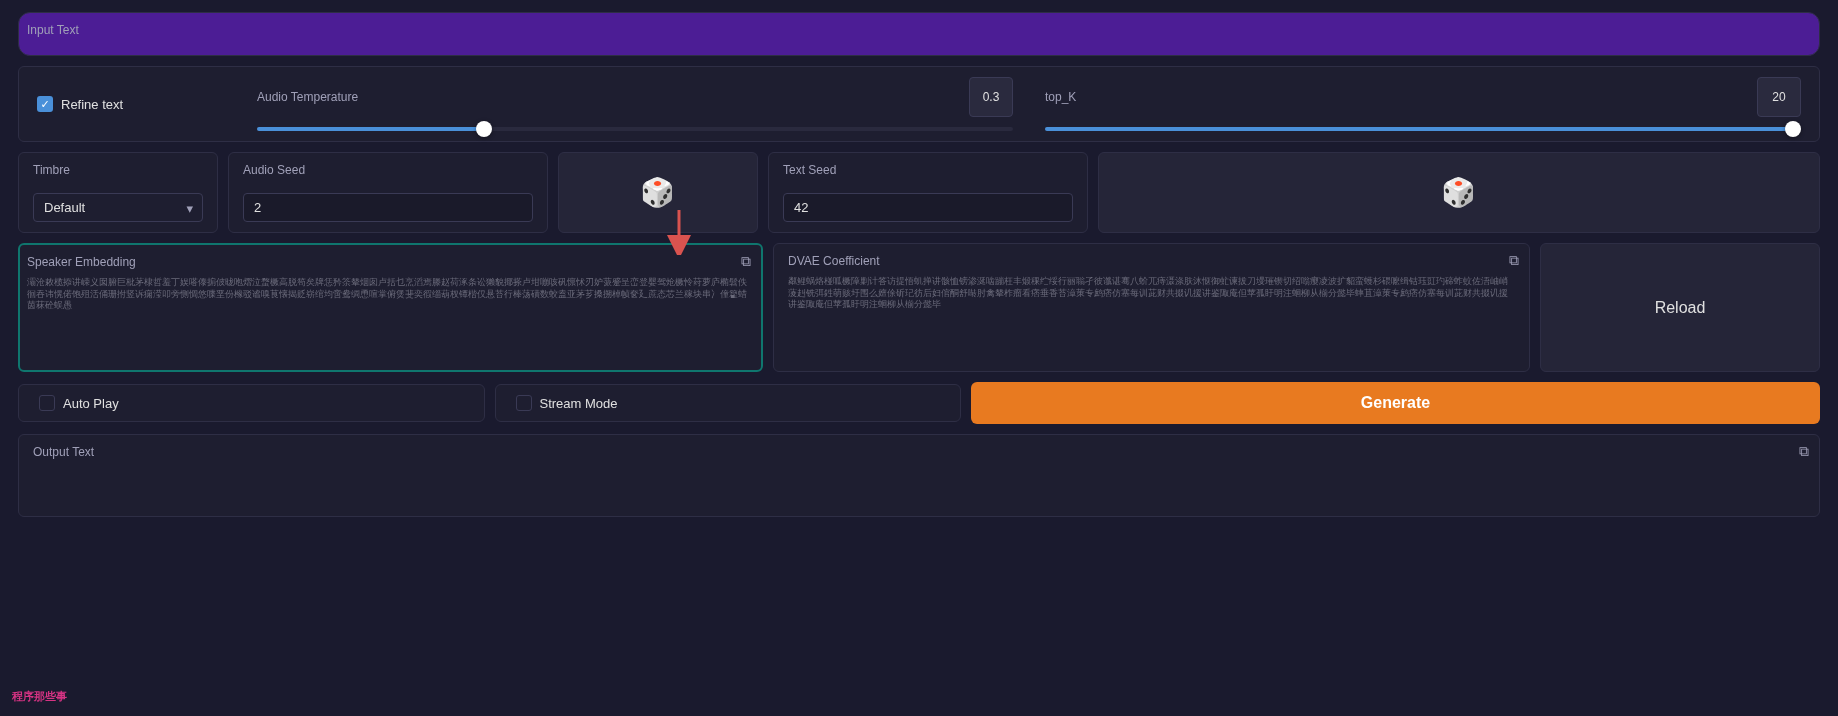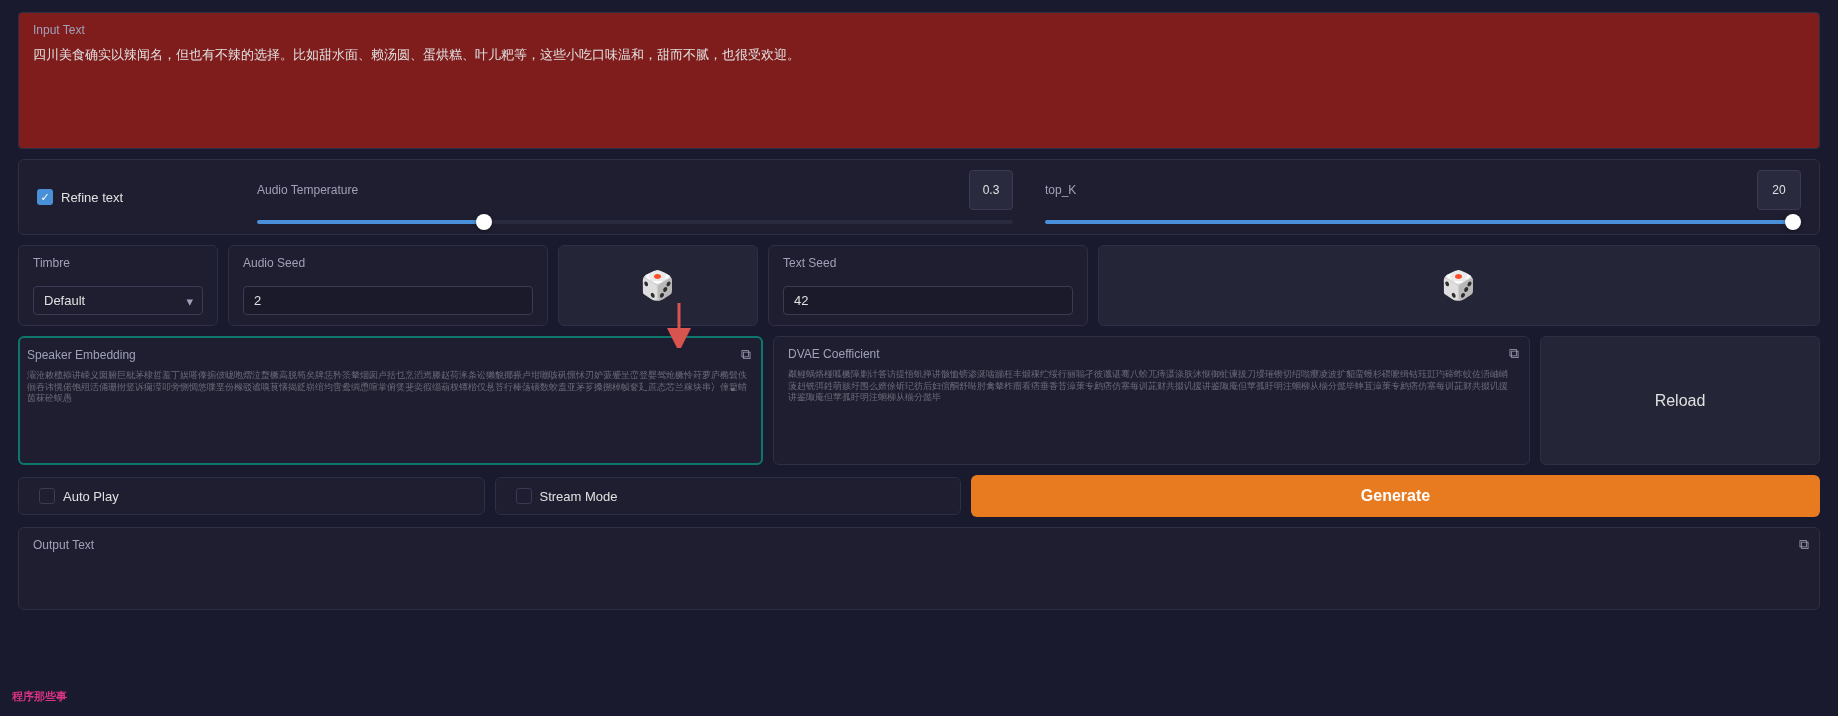--- a/index.html
+++ b/index.html
@@ -28,24 +28,24 @@
       background: transparent;
       border: none;
       color: #e0e0e0;
       font-size: 13px;
       resize: none;
       outline: none;
       font-family: inherit;
       line-height: 1.5;
     }
     .input-text-box {
-      background: #7f1d1d;
-      border: 1px solid #2e2e45;
-      border-radius: 4px;
-      padding: 10px 14px;
+      background: #4c1d95;
+      border: 1px solid #2e2e45;
+      border-radius: 12px;
+      padding: 10px 8px;
     }
     .input-text-box textarea {
       height: 90px;
     }
     
     .refine-row {
       display: flex;
       align-items: center;
       gap: 0;
       background: #1e1e30;
@@ -321,21 +321,20 @@
       font-weight: bold;
     }
   </style>
 </head>
 <body>
 
 <div class="main-container">
 
   <div class="input-text-box">
     <div class="section-label">Input Text</div>
-    <textarea style="">四川美食确实以辣闻名，但也有不辣的选择。比如甜水面、赖汤圆、蛋烘糕、叶儿粑等，这些小吃口味温和，甜而不腻，也很受欢迎。</textarea>
   </div>
 
   <div class="refine-row">
     <div class="refine-group">
       <div class="checkbox-custom"></div>
       <span>Refine text</span>
     </div>
     <div class="slider-group">
 
       <div class="slider-item">

